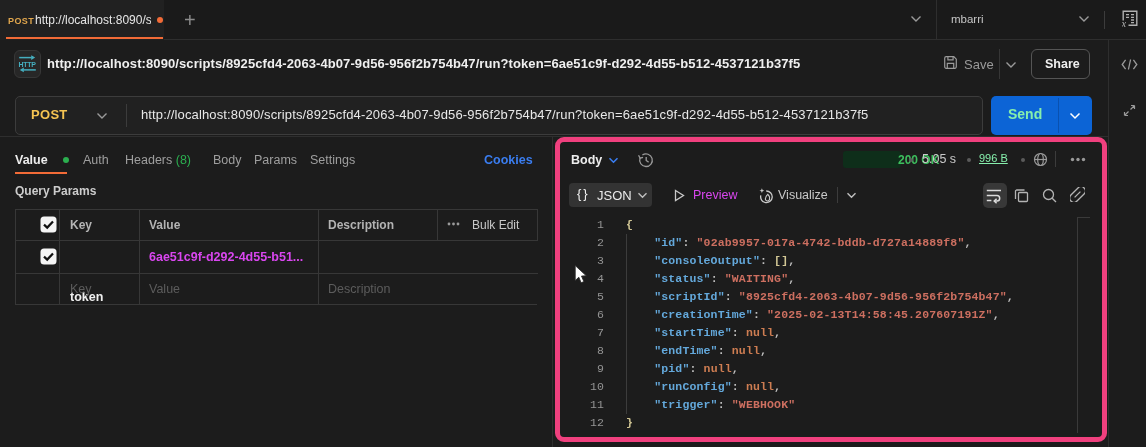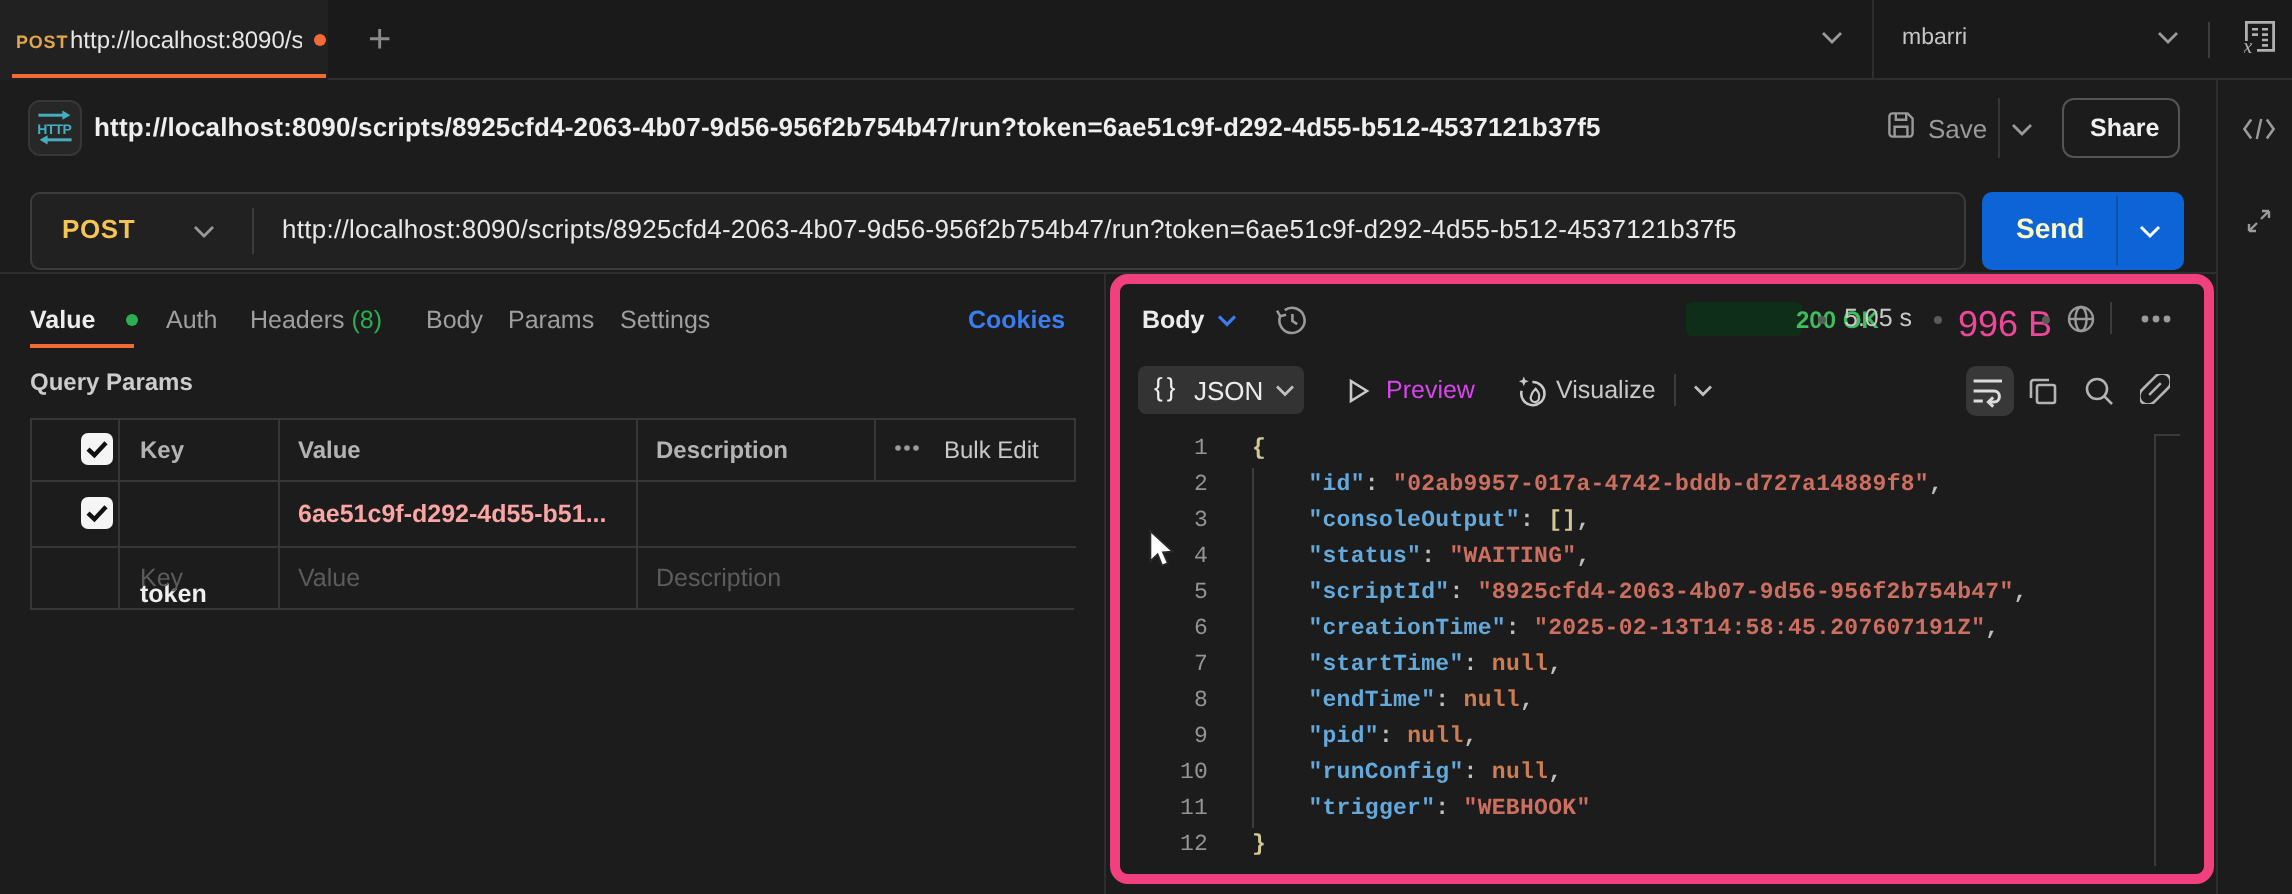--- a/index.html
+++ b/index.html
@@ -69,21 +69,21 @@
 
 <div class="abs" style="left:15px;top:96px;width:968px;height:39px;background:#212121;border:1px solid #3c3c3c;border-radius:5px;"></div>
 <div class="abs" style="left:31px;top:107px;font-size:13px;font-weight:bold;letter-spacing:0.3px;color:#f5c452;">POST</div>
 <svg class="abs" style="left:96px;top:112px;" width="12" height="8" viewBox="0 0 12 8">
     <path d="M1.5 1.5 L6 6 L10.5 1.5" stroke="#9a9a9a" stroke-width="1.4" fill="none"></path>
   </svg>
 <div class="abs" style="left:126px;top:104px;width:1px;height:23px;background:#3c3c3c;"></div>
 <div class="abs" style="left:141px;top:107px;font-size:13px;letter-spacing:0.14px;color:#e8e8e8;white-space:nowrap;width:835px;overflow:hidden;">http://localhost:8090/scripts/8925cfd4-2063-4b07-9d56-956f2b754b47/run?token=6ae51c9f-d292-4d55-b512-4537121b37f5</div>
 <div class="abs" style="left:991px;top:96px;width:101px;height:39px;background:#0c64d6;border-radius:5px;"></div>
 <div class="abs" style="left:1058px;top:98px;width:1px;height:35px;background:#0a51b0;"></div>
-<div class="abs" style="left:1008px;top:106px;font-size:14px;font-weight:bold;color:#fef9c3;">Send</div>
+<div class="abs" style="left:1008px;top:106px;font-size:14px;font-weight:bold;color:#86efac;">Send</div>
 <svg class="abs" style="left:1069px;top:112px;" width="12" height="8" viewBox="0 0 12 8">
     <path d="M1.5 1.5 L6 6 L10.5 1.5" stroke="#ffffff" stroke-width="1.5" fill="none"></path>
   </svg>
 
 <div class="abs" style="left:0;top:136px;width:1108px;height:1px;background:#2e2e2e;"></div>
 
 <div class="abs" style="left:552px;top:137px;width:1px;height:310px;background:#2e2e2e;"></div>
 
 <div class="abs" style="left:15px;top:153px;font-size:12.5px;font-weight:bold;color:#ededed;">Value</div>
 <div class="abs" style="left:63px;top:157px;width:6px;height:6px;border-radius:50%;background:#2bae4f;"></div>
@@ -119,41 +119,41 @@
 <div class="abs" style="left:149px;top:218px;font-size:12px;font-weight:bold;color:#b3b3b3;">Value</div>
 <div class="abs" style="left:328px;top:218px;font-size:12px;font-weight:bold;color:#b3b3b3;">Description</div>
 <svg class="abs" style="left:447px;top:222px;" width="13" height="4" viewBox="0 0 13 4">
     <circle cx="2" cy="2" r="1.4" fill="#9a9a9a"></circle>
     <circle cx="6.5" cy="2" r="1.4" fill="#9a9a9a"></circle>
     <circle cx="11" cy="2" r="1.4" fill="#9a9a9a"></circle>
   </svg>
 <div class="abs" style="left:472px;top:218px;font-size:12px;color:#c8c8c8;">Bulk Edit</div>
 
 <div class="abs" style="left:70px;top:250px;font-size:12.5px;font-weight:bold;color:#efefef;margin-top:40px;">token</div>
-<div class="abs" style="left:149px;top:250px;font-size:12.5px;font-weight:bold;color:#fca5a5;">6ae51c9f-d292-4d55-b51...</div>
+<div class="abs" style="left:149px;top:250px;font-size:12.5px;font-weight:bold;color:#d946ef;">6ae51c9f-d292-4d55-b51...</div>
 
 <div class="abs" style="left:70px;top:282px;font-size:12.5px;color:#5c5c5c;">Key</div>
 <div class="abs" style="left:149px;top:282px;font-size:12.5px;color:#5c5c5c;">Value</div>
 <div class="abs" style="left:328px;top:282px;font-size:12.5px;color:#5c5c5c;">Description</div>
 
 <div class="abs" style="left:571px;top:153px;font-size:12.5px;font-weight:bold;color:#ededed;">Body</div>
 <svg class="abs" style="left:608px;top:157px;" width="11" height="7" viewBox="0 0 11 7">
     <path d="M1.5 1.2 L5.5 5.2 L9.5 1.2" stroke="#3a7df0" stroke-width="1.6" fill="none"></path>
   </svg>
 <svg class="abs" style="left:638px;top:152px;" width="17" height="17" viewBox="0 0 17 17">
   <path d="M2.08 6.05 A6.3 6.3 0 1 0 4.39 3.04" stroke="#9a9a9a" stroke-width="1.3" fill="none"></path>
   <path d="M0.55 3.3 L2.1 6.15 L5.05 5.35" stroke="#9a9a9a" stroke-width="1.25" fill="none"></path>
   <path d="M8.2 5.0 V8.5 L10.6 10.1" stroke="#9a9a9a" stroke-width="1.3" fill="none"></path>
 </svg>
 <div class="abs" style="left:843px;top:151px;width:58px;height:17px;background:#0e2e1a;border-radius:3px;"></div>
 <div class="abs" style="left:851px;top:153px;font-size:12px;font-weight:bold;color:#3dbe5d;margin-left:47px;">200 OK</div>
 <div class="abs" style="left:909px;top:158px;width:4px;height:4px;border-radius:50%;background:#5b5b5b;"></div>
 <div class="abs" style="left:922px;top:152px;font-size:12.5px;color:#c9c9c9;">5.05 s</div>
 <div class="abs" style="left:967px;top:158px;width:4px;height:4px;border-radius:50%;background:#5b5b5b;"></div>
-<div class="abs" style="left:979px;top:152px;font-size:18px;color:#ec4899;">996 B</div>
+<div class="abs" style="left:979px;top:152px;font-size:11px;color:#86efac;text-decoration:underline;">996 B</div>
 <div class="abs" style="left:1021px;top:158px;width:4px;height:4px;border-radius:50%;background:#5b5b5b;"></div>
 <svg class="abs" style="left:1033px;top:152px;" width="15" height="15" viewBox="0 0 15 15">
   <circle cx="7.5" cy="7.5" r="6" stroke="#9a9a9a" stroke-width="1.2" fill="none"></circle>
   <ellipse cx="7.5" cy="7.5" rx="2.8" ry="6" stroke="#9a9a9a" stroke-width="1.2" fill="none"></ellipse>
   <path d="M1.5 7.5 h12" stroke="#9a9a9a" stroke-width="1.2"></path>
 </svg>
 <div class="abs" style="left:1055px;top:151px;width:1px;height:16px;background:#3c3c3c;"></div>
 <svg class="abs" style="left:1070px;top:157px;" width="16" height="5" viewBox="0 0 16 5">
     <circle cx="2.5" cy="2.5" r="1.7" fill="#9a9a9a"></circle>
     <circle cx="8" cy="2.5" r="1.7" fill="#9a9a9a"></circle>

